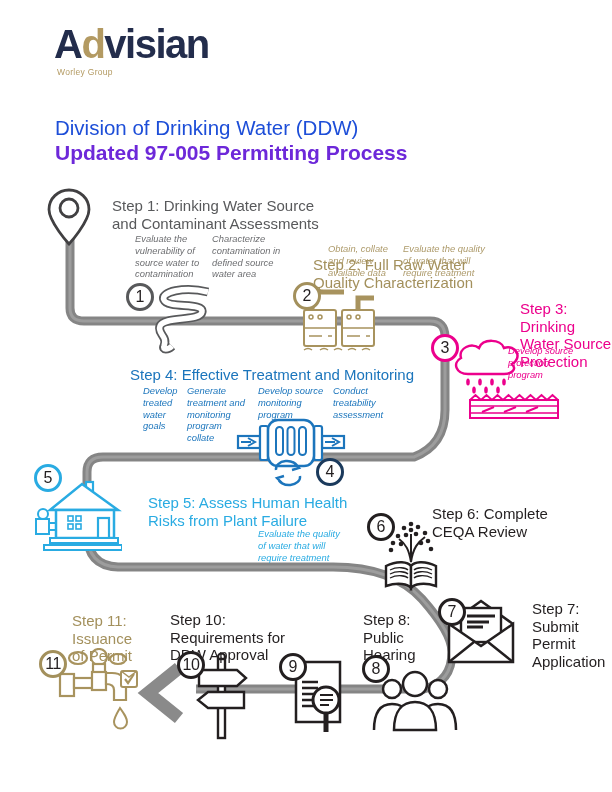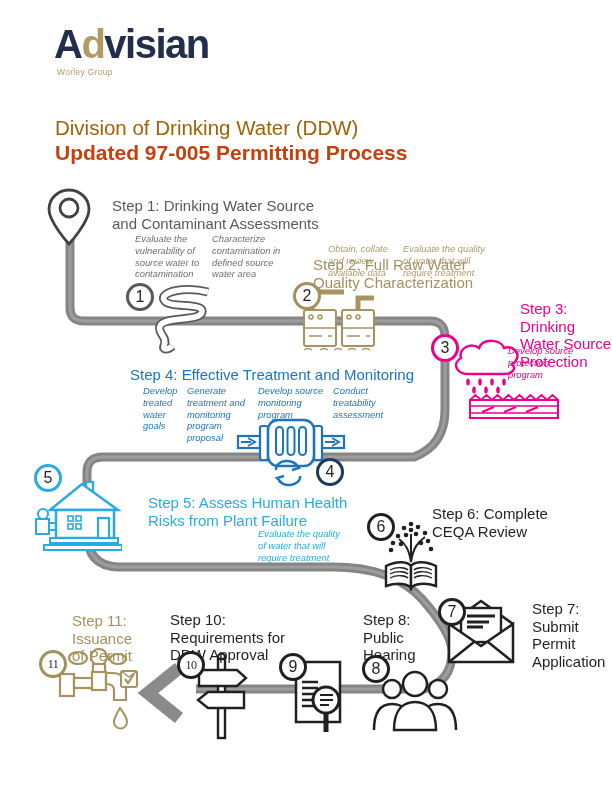--- a/index.html
+++ b/index.html
@@ -2,32 +2,32 @@
 <html><head>
 <meta charset="utf-8">
 <style>
   html,body{margin:0;padding:0;background:#fff;}
   .page{position:relative;width:612px;height:792px;background:#fff;overflow:hidden;
         font-family:"Liberation Sans",sans-serif;border-radius:6px;}
   .abs{position:absolute;}
   .logo{left:54px;top:24px;font-size:40px;font-weight:800;letter-spacing:-1.5px;color:#232d4c;line-height:1;}
   .logo .accent{color:#b39a62;}
   .logo-sub{left:57px;top:67px;font-size:8.5px;color:#b39a62;letter-spacing:.3px;}
-  .title1{left:55px;top:116px;font-size:20.5px;font-weight:400;color:#a16207;}
-  .title2{left:55px;top:141px;font-size:21px;font-weight:700;color:#c2410c;}
+  .title1{left:55px;top:116px;font-size:20.5px;font-weight:400;color:#1d4ed8;}
+  .title2{left:55px;top:141px;font-size:21px;font-weight:700;color:#6d28d9;}
   .layer{position:absolute;left:0;top:0;z-index:1;}
   .icon{position:absolute;z-index:3;}
   .step-title{position:absolute;z-index:4;font-weight:400;font-size:15px;line-height:1.18;
               white-space:pre-line;color:var(--c);}
   .step-note{position:absolute;z-index:4;font-style:italic;font-size:9.4px;line-height:1.25;
              white-space:pre-line;color:var(--sub);}
   .num{position:absolute;z-index:5;width:28px;height:28px;box-sizing:border-box;border-radius:50%;
        border:3px solid var(--c);background:#fff;display:flex;align-items:center;justify-content:center;
        font-size:16px;color:#231f20;}
-  .num.two{font-size:12px;letter-spacing:-.5px;font-family:Liberation Serif, serif;}
+  .num.two{font-size:16px;letter-spacing:-.5px;}
 </style>
 </head>
 <body>
 
 <div class="page">
 
   <div class="abs logo"><span>A</span><span class="accent">d</span><span>visian</span></div>
   <div class="abs logo-sub">Worley Group</div>
   <div class="abs title1">Division of Drinking Water (DDW)</div>
   <div class="abs title2">Updated 97-005 Permitting Process</div>
@@ -122,21 +122,21 @@
   </svg>
   <div class="step-title" style="left: 130px; top: 366px; --c: #1b75bc; --sub: #1b75bc;">Step 4: Effective Treatment and Monitoring</div>
   <div class="step-note" style="left: 143px; top: 385px; width: 52px; --c: #1b75bc; --sub: #1b75bc;">Develop
 treated
 water
 goals</div>
   <div class="step-note" style="left: 187px; top: 385px; width: 82px; --c: #1b75bc; --sub: #1b75bc;">Generate
 treatment and
 monitoring
 program
-proposal</div>
+collate</div>
   <div class="step-note" style="left: 258px; top: 385px; width: 95px; --c: #1b75bc; --sub: #1b75bc;">Develop source
 monitoring
 program</div>
   <div class="step-note" style="left: 333px; top: 385px; width: 80px; --c: #1b75bc; --sub: #1b75bc;">Conduct
 treatability
 assessment</div>
   <div class="num" style="left:316px;top:458px;--c:#1b3a5c">4</div>
 
   <svg class="icon" style="left:34px;top:476px" width="88" height="76" viewBox="0 0 88 76">
     <rect x="52" y="6" width="7" height="12" fill="#fff" stroke="#29abe2" stroke-width="2.2"></rect>

